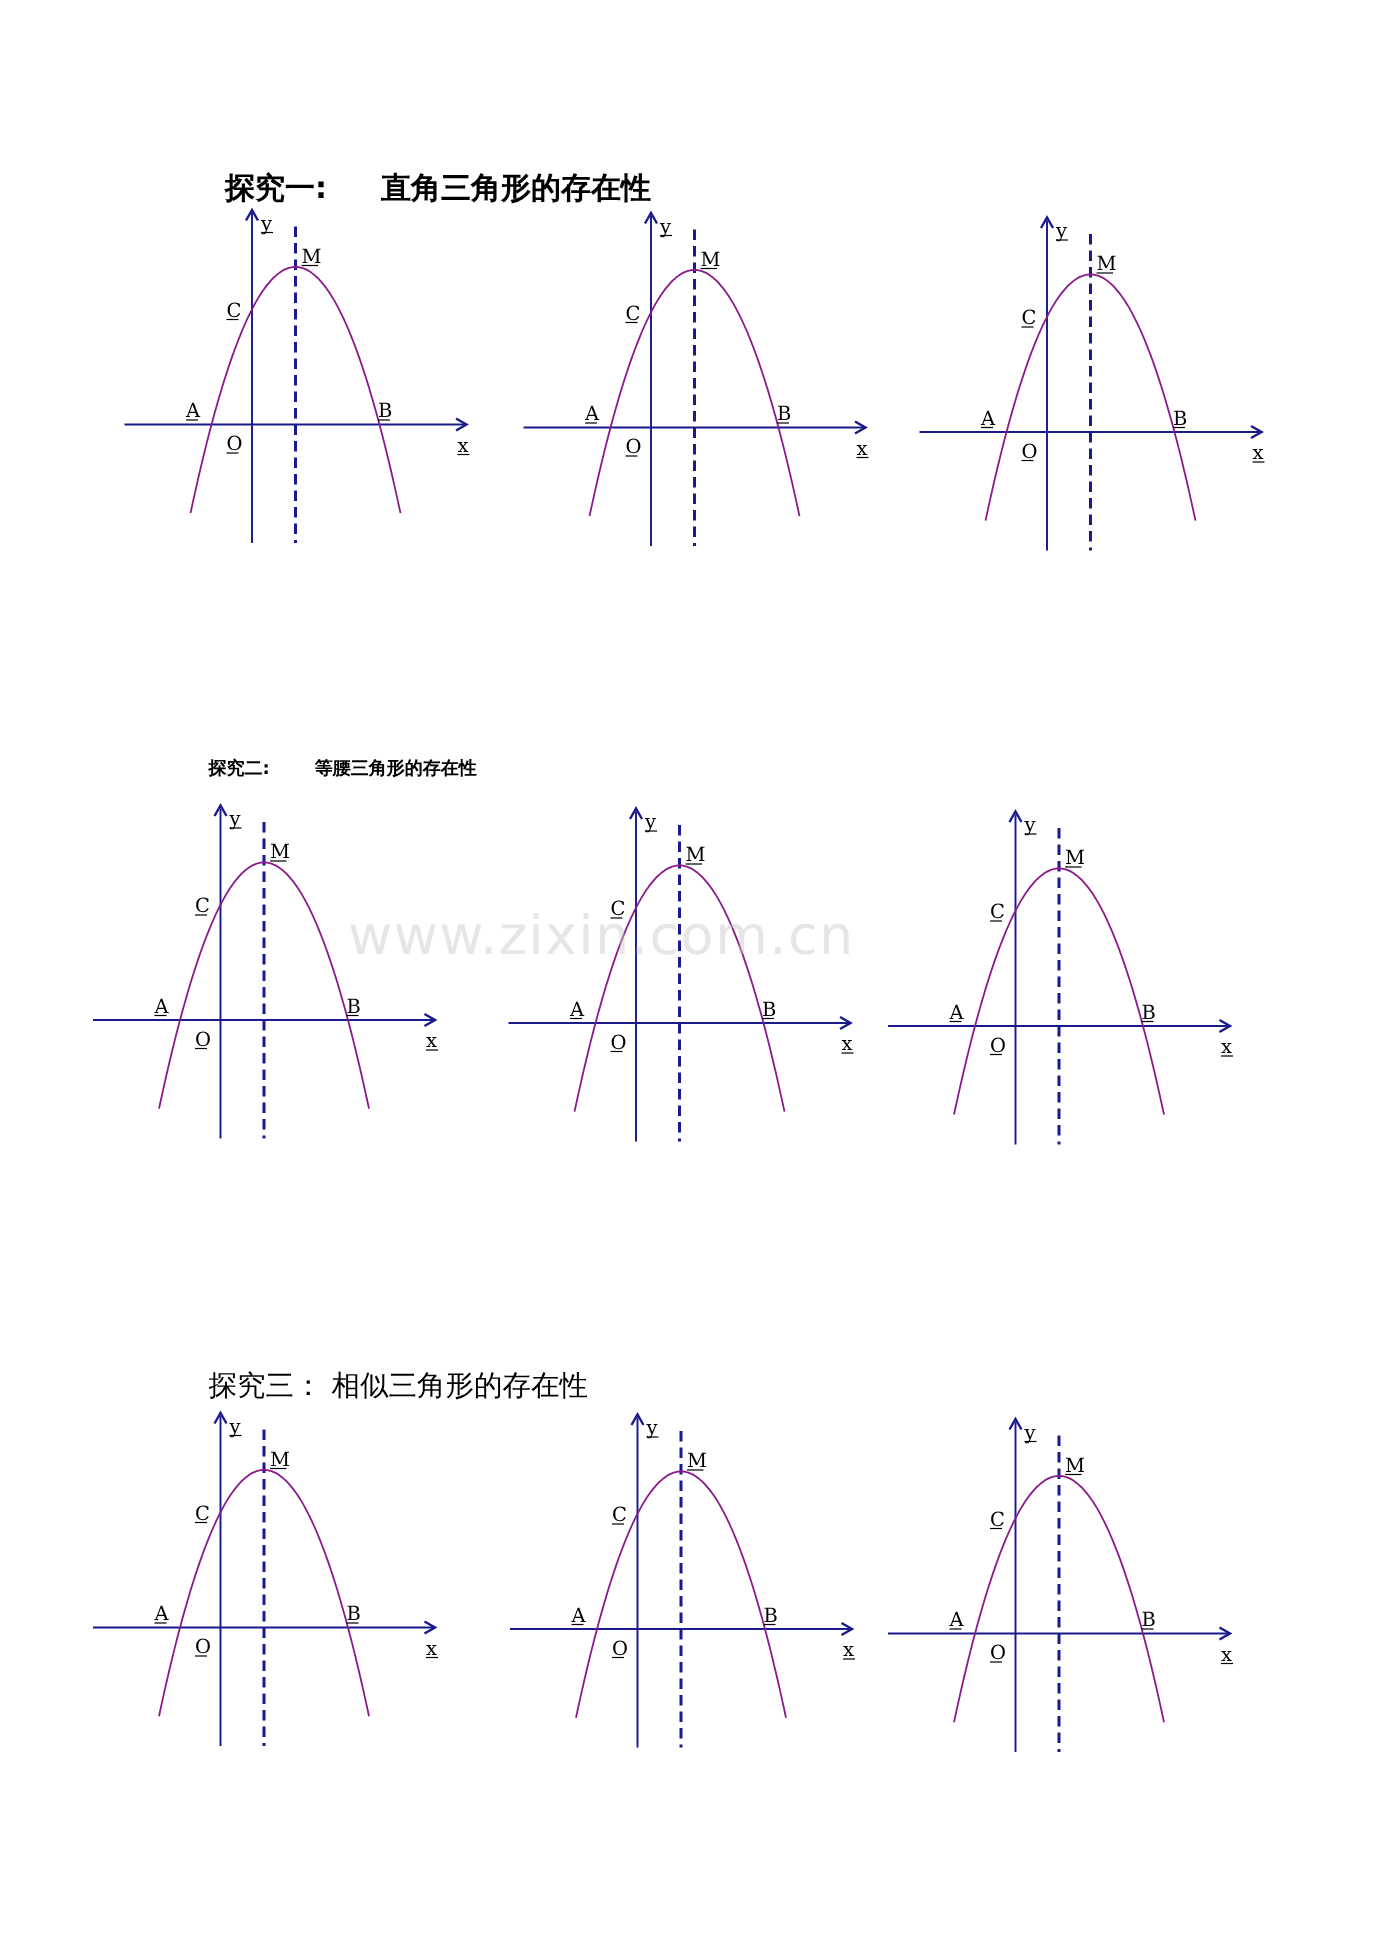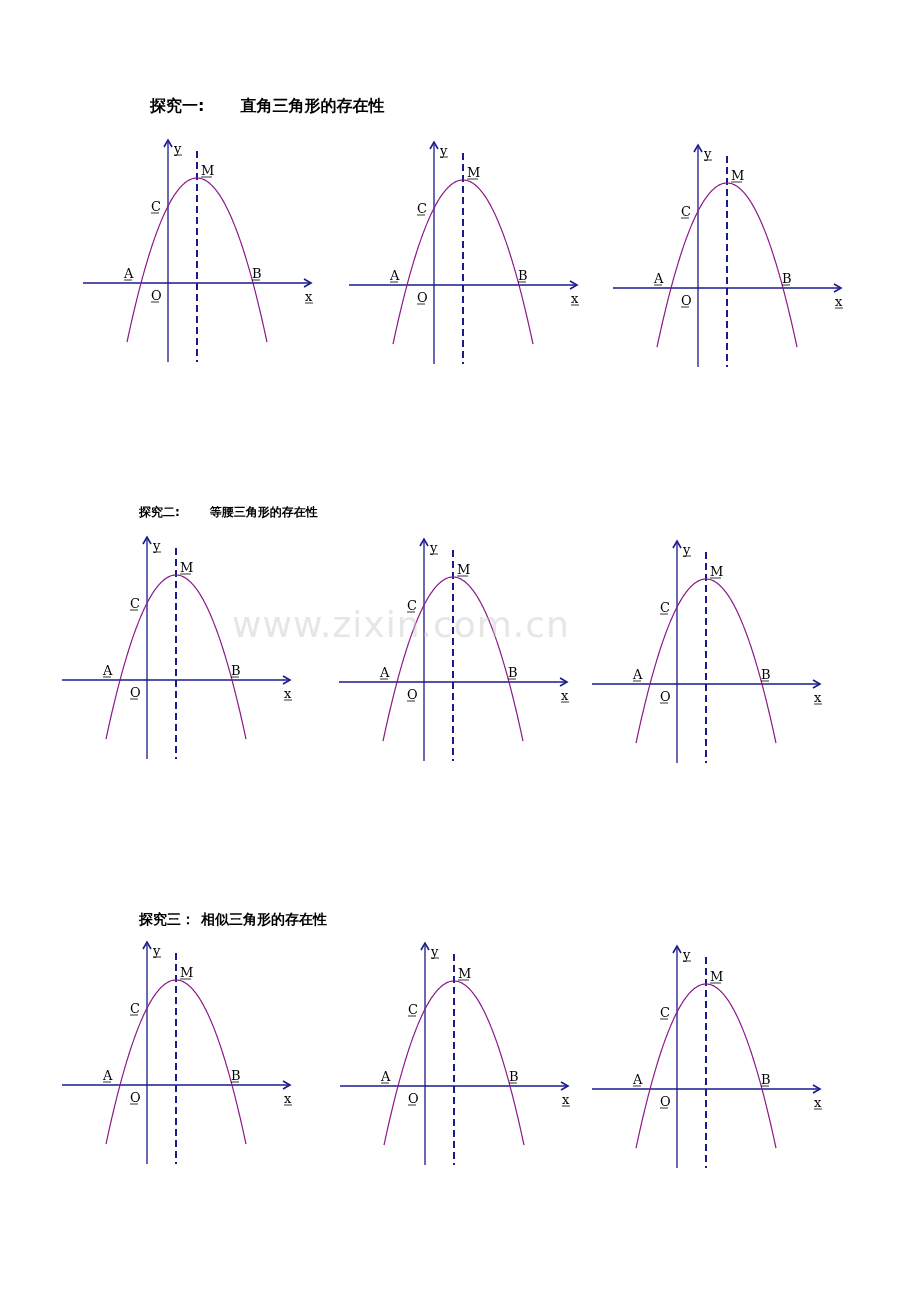--- a/index.html
+++ b/index.html
@@ -1,20 +1,20 @@
 <!DOCTYPE html>
 <html><head>
 <meta charset="utf-8">
 <style>
   html, body { margin: 0; padding: 0; background: #ffffff; }
   body { width: 920px; height: 1302px; position: relative; overflow: hidden; font-family: "DejaVu Serif", "Liberation Serif", serif; }
   .section-title { position: absolute; font-family: "DejaVu Sans", "Liberation Sans", sans-serif; font-weight: bold; color: #000; white-space: pre; }
-  .section-title.t1 { left: 150px; top: 96px; font-size: 16px; }
+  .section-title.t1 { left: 150px; top: 112px; font-size: 20px; }
   .section-title.t2 { left: 139px; top: 504px; font-size: 12px; }
-  .section-title.t3 { left: 139px; top: 911px; font-size: 14px; font-weight: bold; }
+  .section-title.t3 { left: 139px; top: 911px; font-size: 19px; font-weight: normal; }
   .title-gap { display: inline-block; }
   #canvas { position: absolute; left: 0; top: 0; }
   .watermark { position: absolute; left: 232px; top: 604px; font-family: "DejaVu Sans", "Liberation Sans", sans-serif; font-size: 36px; color: rgba(200,200,200,0.45); letter-spacing: 1px; pointer-events: none; }
 </style>
 </head>
 <body>
 
 <div class="section-title t1"><span>探究一:</span><span class="title-gap" style="width:36px"></span><span>直角三角形的存在性</span></div>
 <div class="section-title t2"><span>探究二:</span><span class="title-gap" style="width:30px"></span><span>等腰三角形的存在性</span></div>
 <div class="section-title t3"><span>探究三：</span><span class="title-gap" style="width:6px"></span><span>相似三角形的存在性</span></div>

